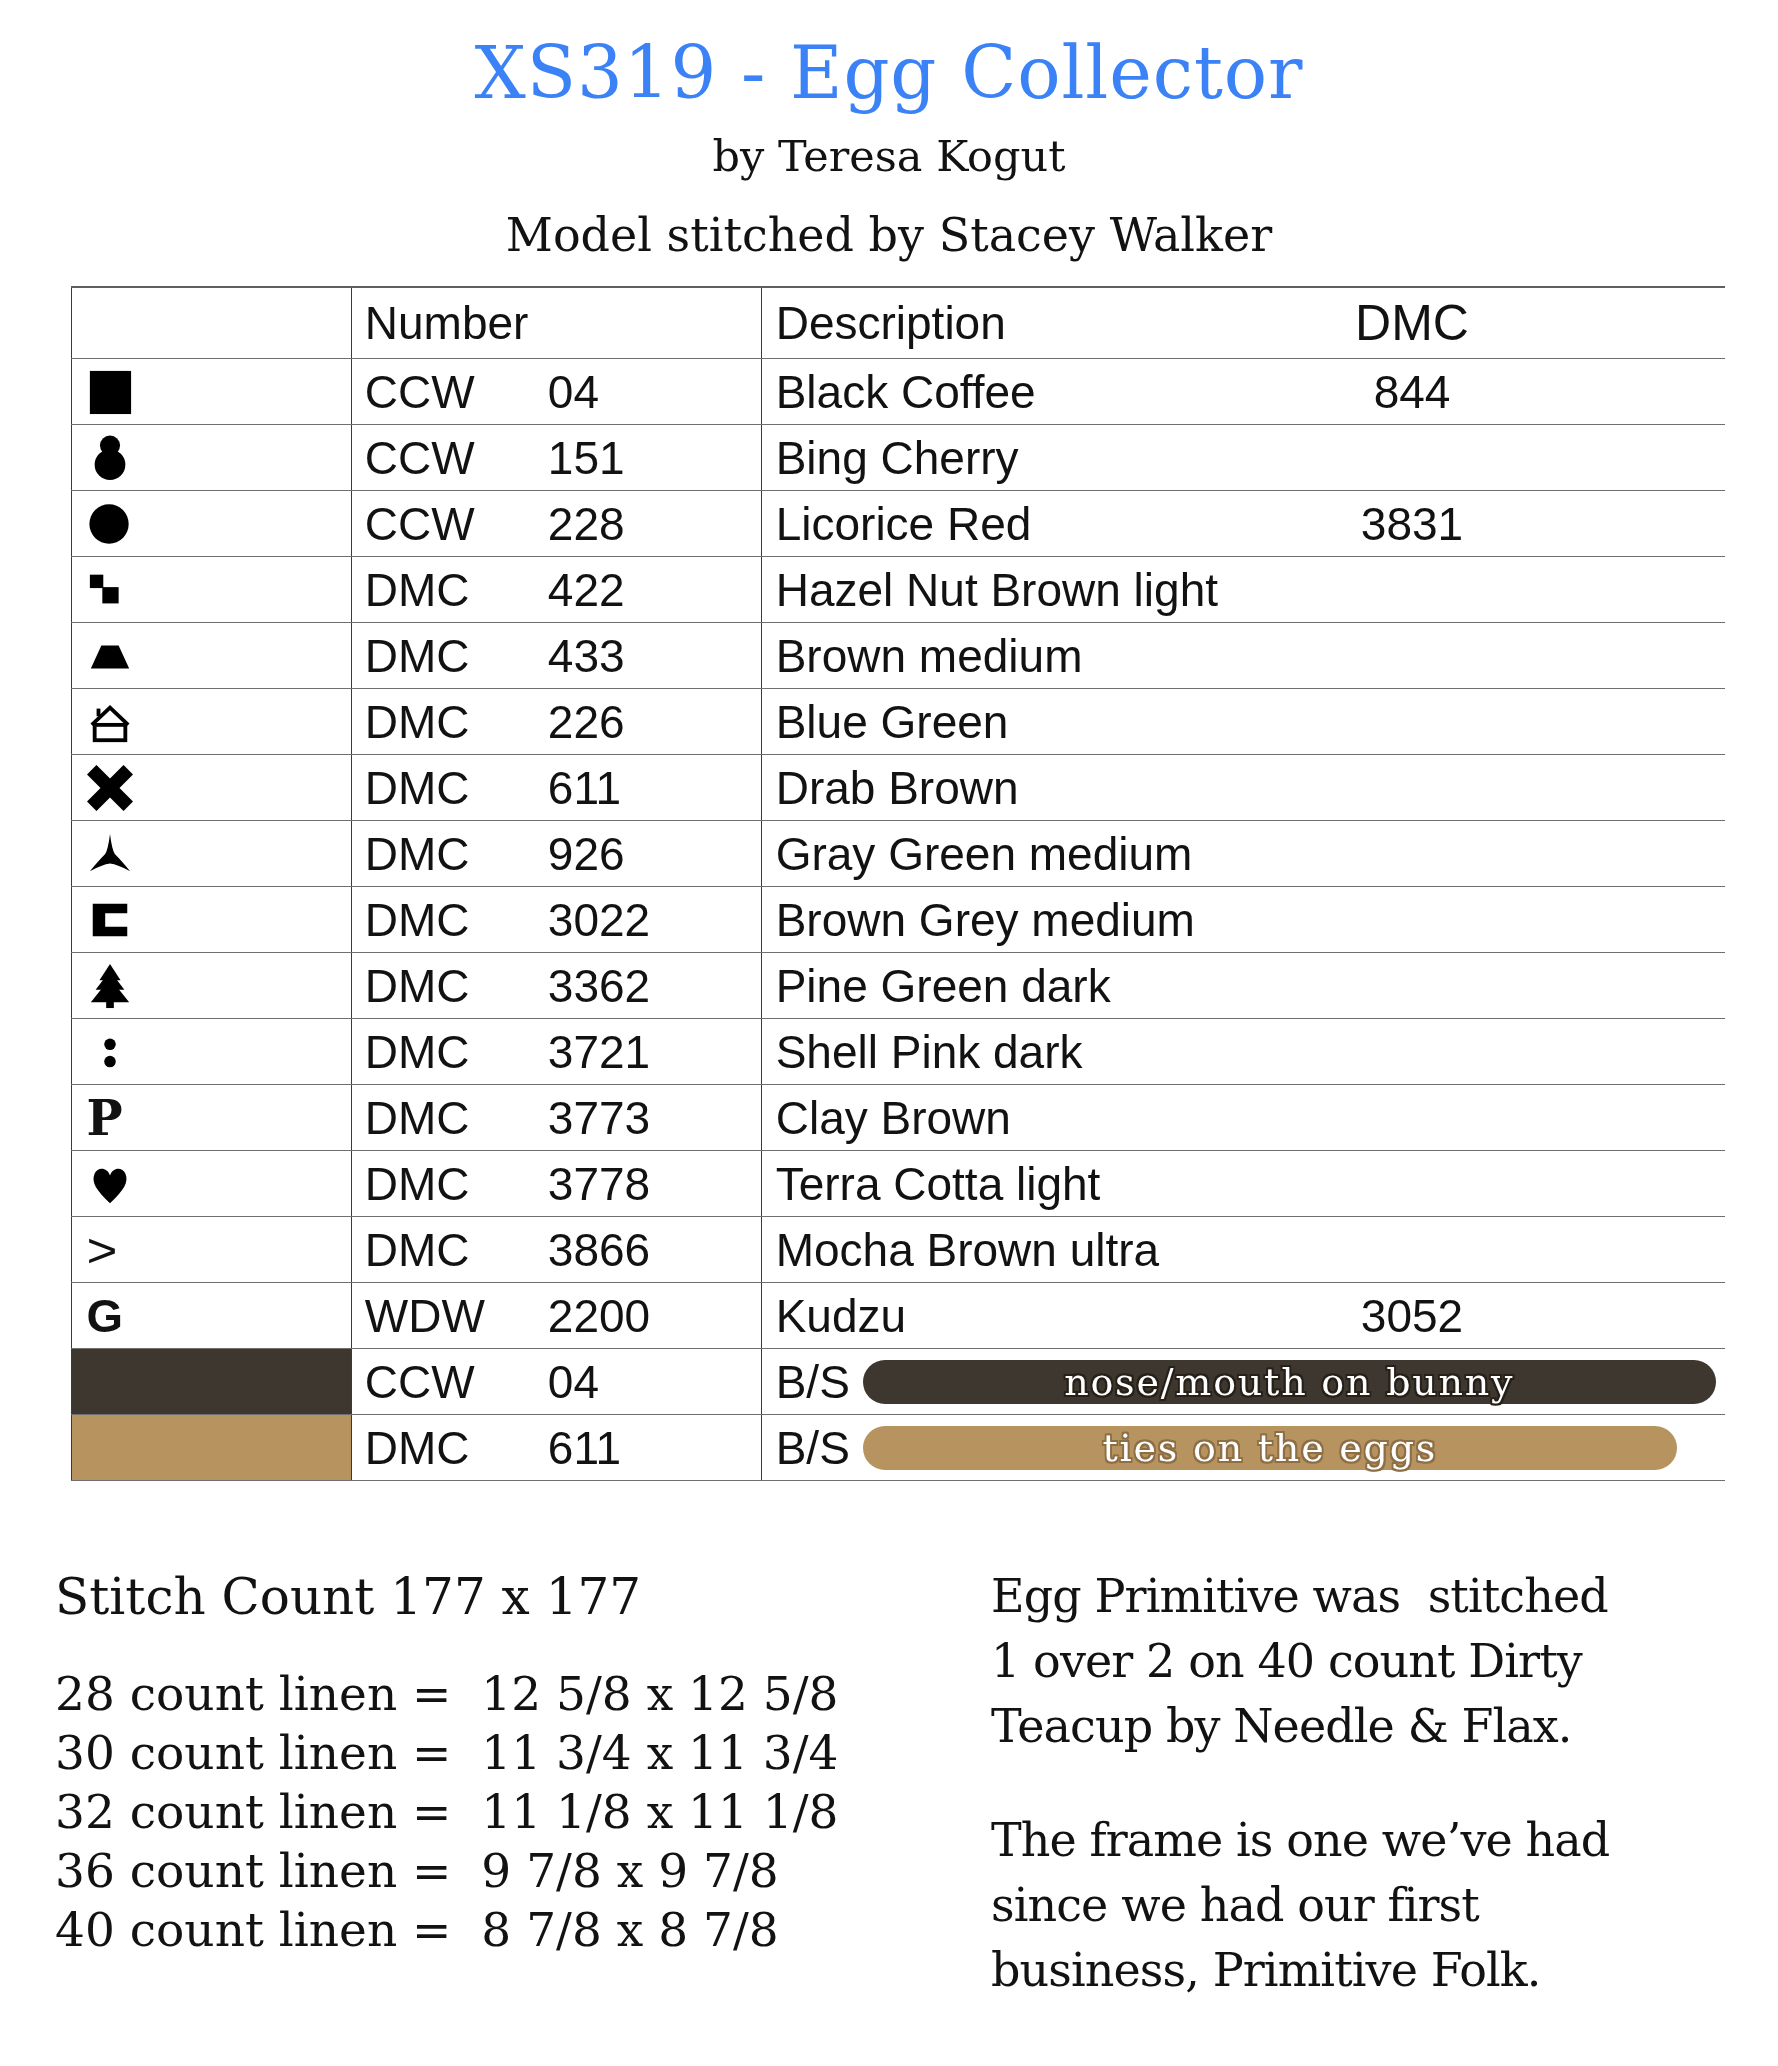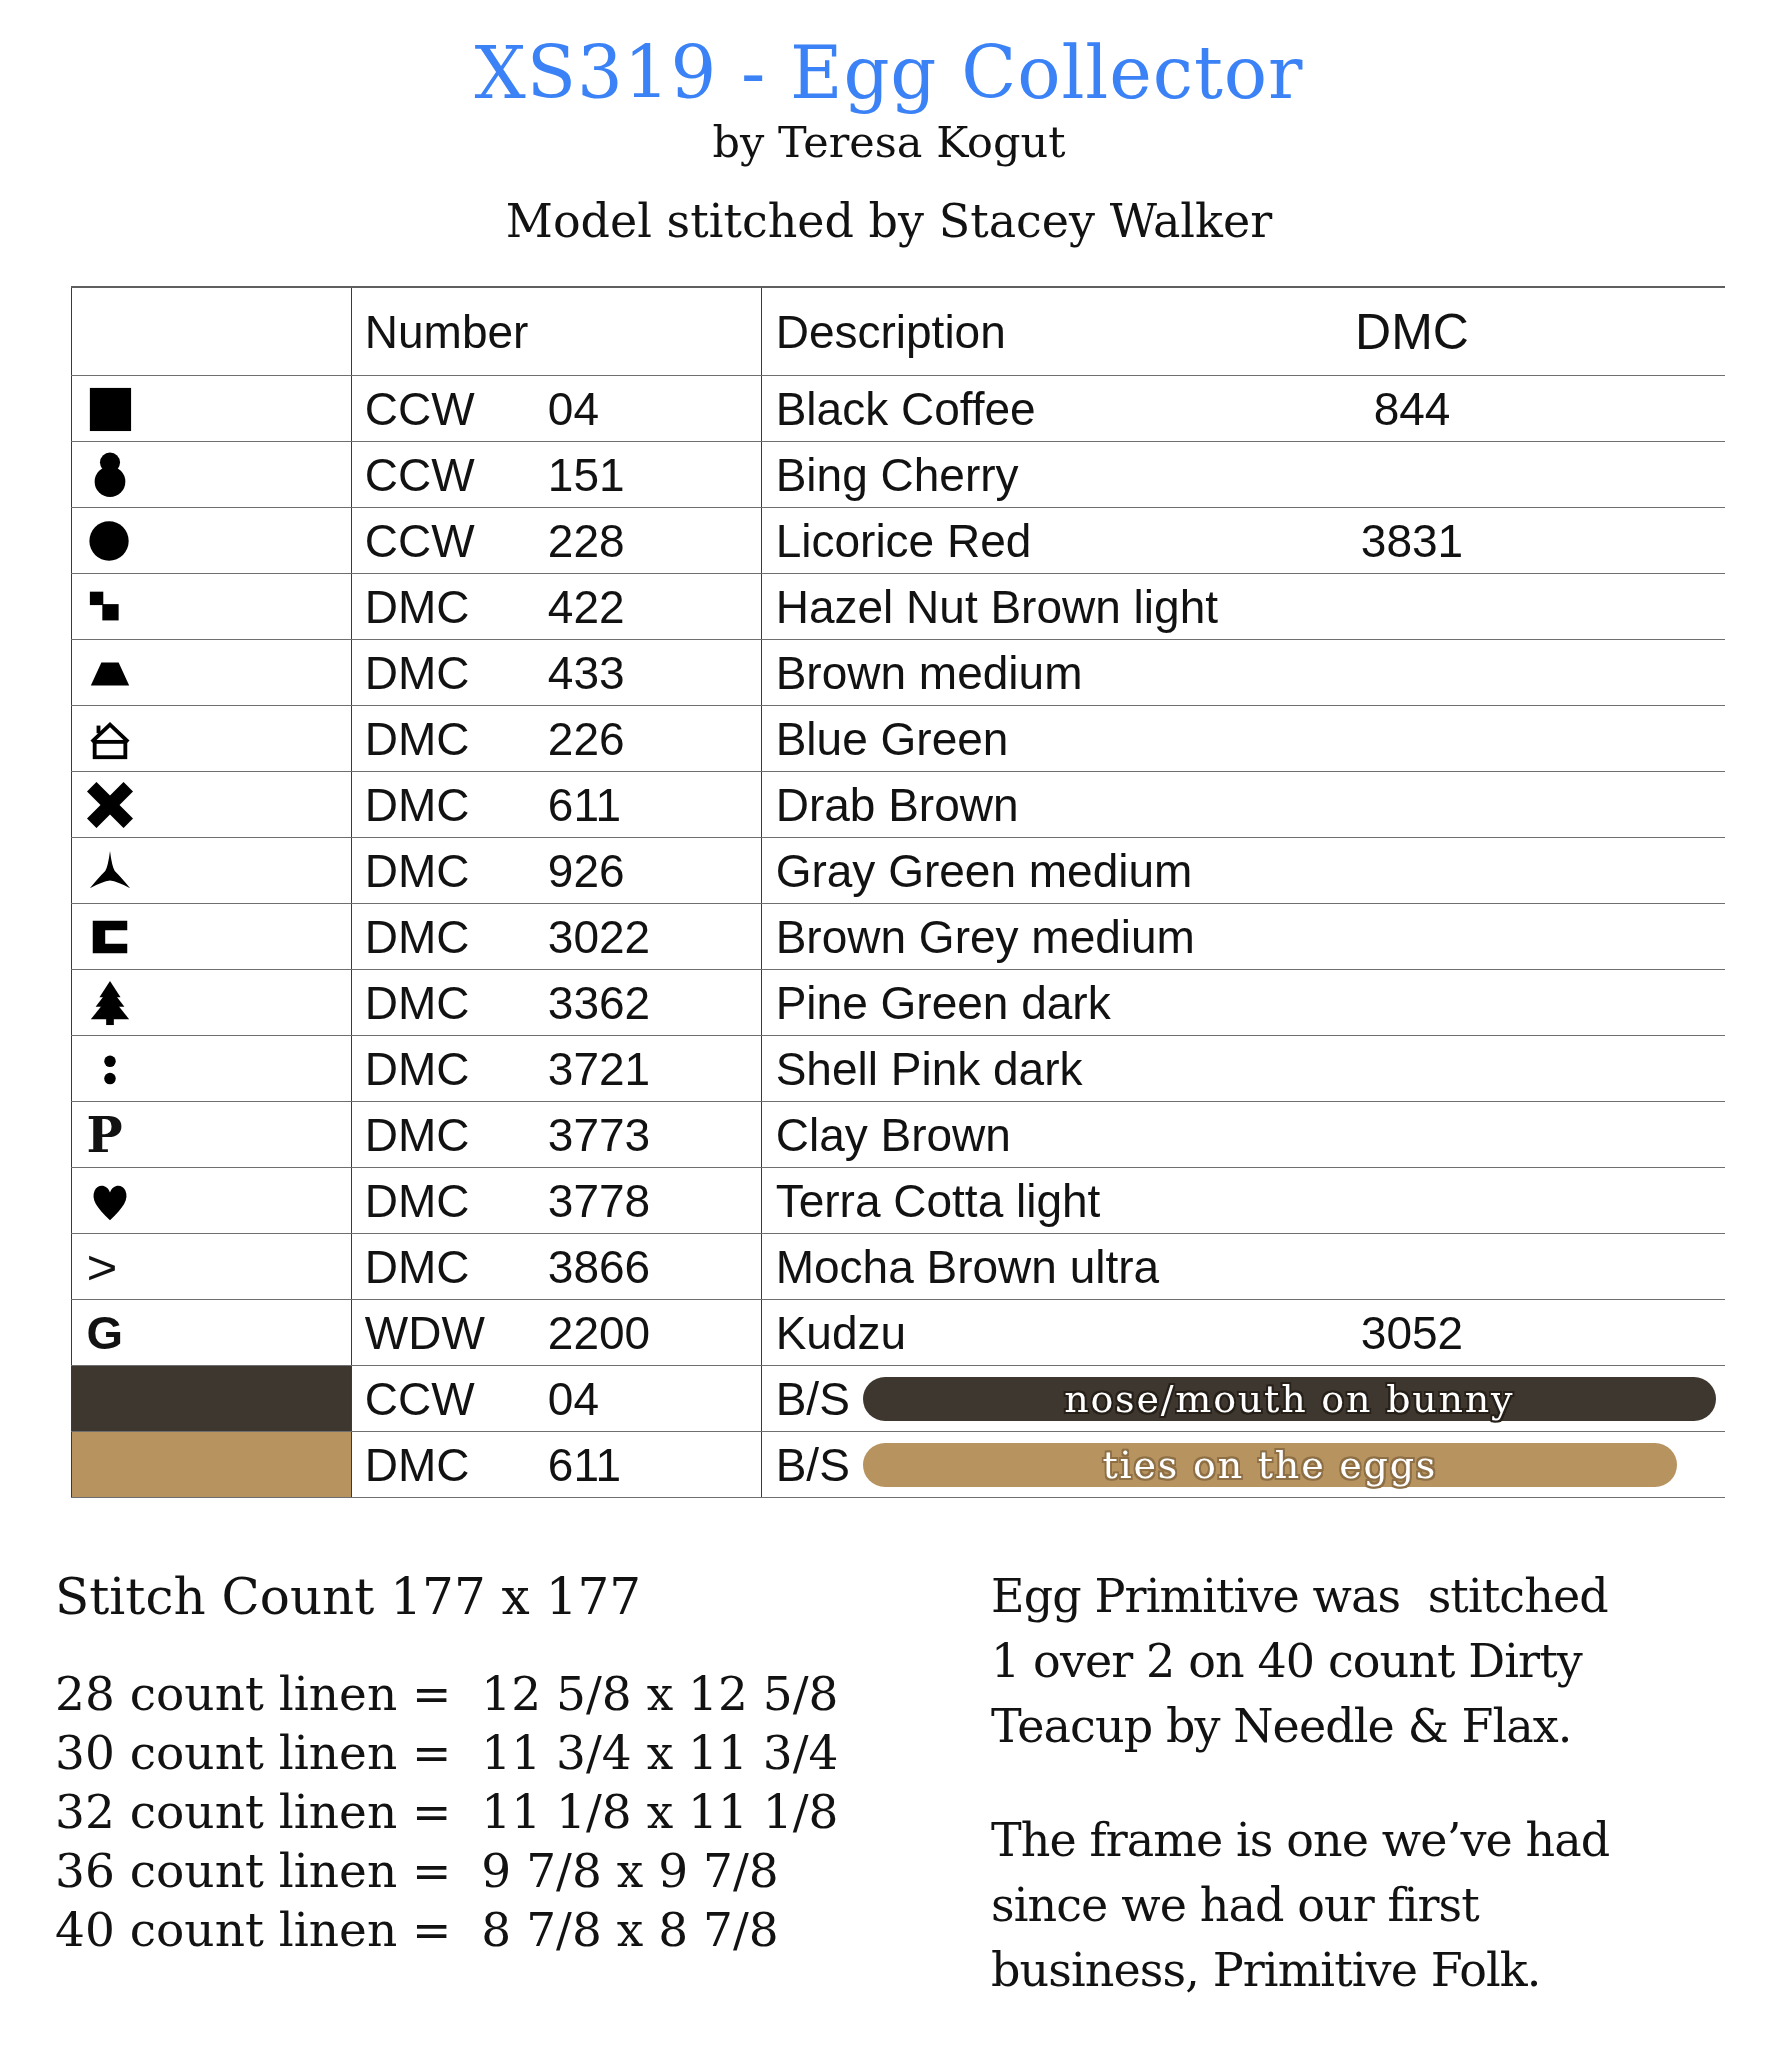--- a/index.html
+++ b/index.html
@@ -6,27 +6,27 @@
   body{
     width:1778px;height:2067px;background:#ffffff;position:relative;
     font-family:"Liberation Sans",sans-serif;color:#121212;overflow:hidden;
   }
   .serif{font-family:"DejaVu Serif",serif;}
   .ws-pre{white-space:pre;}
 
   
   .doc-header{position:absolute;top:31px;left:0;width:100%;text-align:center;}
   .doc-title{font-size:72px;letter-spacing:0.9px;color:#3b82f6;}
-  .doc-byline{font-size:43px;margin-top:2px;}
+  .doc-byline{font-size:43px;margin-top:16px;}
   .doc-model{font-size:46px;margin-top:27px;}
 
   
   .key-table{position:absolute;left:71px;top:286px;width:1654px;border-top:2.7px solid #5f5f5f;}
   .krow{display:flex;height:66px;border-bottom:1.8px solid #6f6f6f;box-sizing:border-box;}
-  .krow.header{height:88px;}
+  .krow.header{height:71px;}
   .c1{width:281px;box-sizing:border-box;border-left:1.8px solid #3a3a3a;border-right:1.8px solid #3a3a3a;
       display:flex;align-items:center;padding-left:14.6px;flex:none;}
   .c2{width:410px;box-sizing:border-box;border-right:1.8px solid #3a3a3a;
       display:flex;align-items:center;padding-left:12.8px;font-size:46px;flex:none;}
   .c3{flex:1;display:flex;align-items:center;padding-left:13.7px;font-size:46px;box-sizing:border-box;min-width:0;}
   .brand{width:183px;flex:none;}
   .desc{flex:1;min-width:0;}
   .dmcv{width:274px;flex:none;text-align:center;margin-right:176px;}
   .hdr-number,.hdr-desc{font-size:46px;}
   .hdr-dmc{font-size:50px;}

